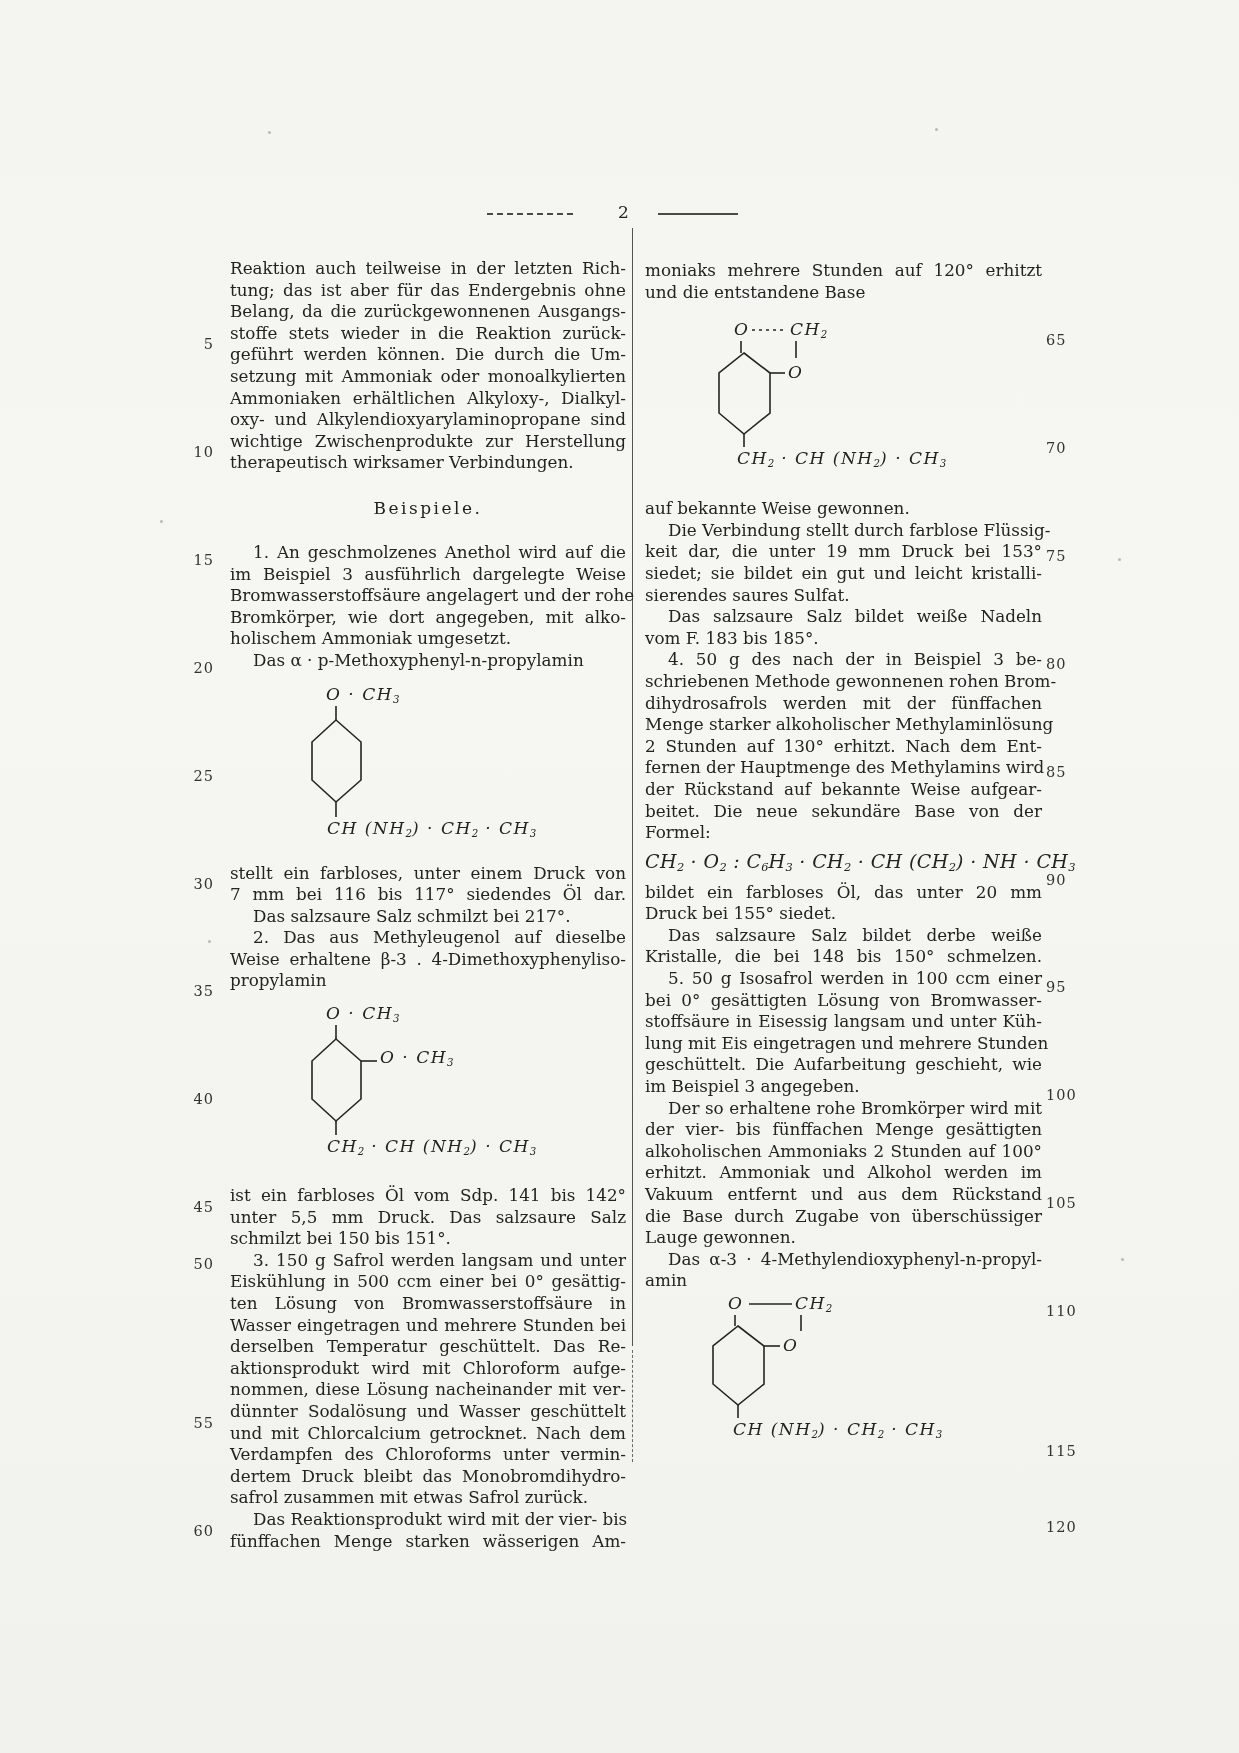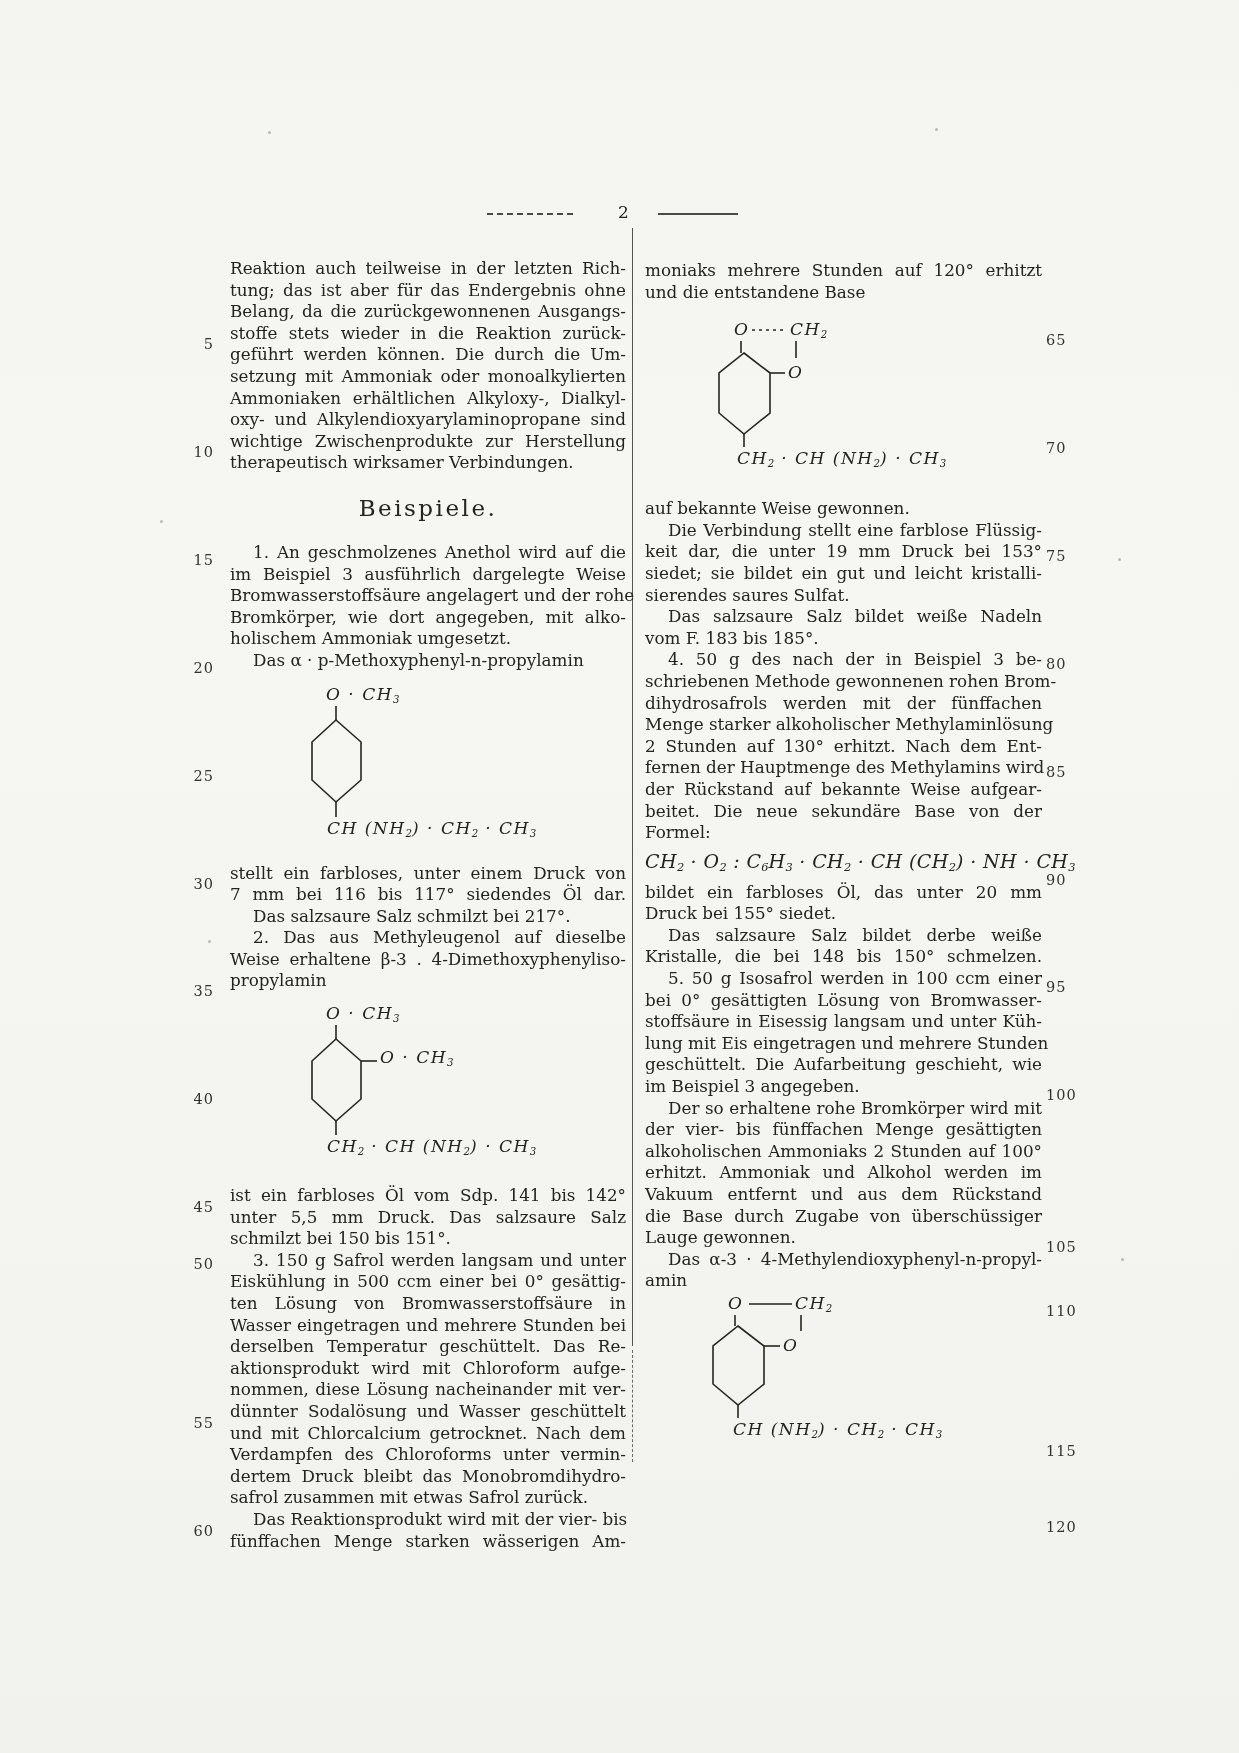--- a/index.html
+++ b/index.html
@@ -17,21 +17,21 @@
   
   .col{position:absolute;}
   #col-left{left:230px;top:258px;width:396px;}
   #col-right{left:645px;top:260px;width:397px;}
   .line{height:21.6px;line-height:21.6px;font-size:16.8px;overflow:visible;white-space:nowrap;
         text-align:justify;text-align-last:justify;}
   .line.endline{text-align-last:left;}
   .line.indent{padding-left:23px;}
   
   .heading-block{height:68px;display:flex;align-items:center;justify-content:center;}
-  .heading{font-size:23px;letter-spacing:2.5px;}
+  .heading{font-size:17px;letter-spacing:2.5px;}
   
   .struct{position:relative;}
   .ssvg{position:absolute;left:0;top:0;}
   .ssvg line,.ssvg polygon{stroke:#26261f;stroke-width:1.6;fill:none;}
   .chem{font-style:italic;font-family:"DejaVu Serif","Liberation Serif",serif;
         font-size:17px;letter-spacing:1.5px;white-space:nowrap;color:#232320;}
   .slabel{position:absolute;}
   .chem sub{font-size:0.6em;vertical-align:-0.3em;letter-spacing:0;}
   .formula-block{height:38px;position:relative;display:flex;align-items:center;}
   .formula{letter-spacing:0.4px;font-size:19px;}
@@ -71,21 +71,21 @@
     </div>
   <div id="margin-right">
       <div class="mnum" style="top: 330px;">65</div>
       <div class="mnum" style="top: 437.9px;">70</div>
       <div class="mnum" style="top: 545.8px;">75</div>
       <div class="mnum" style="top: 653.7px;">80</div>
       <div class="mnum" style="top: 761.6px;">85</div>
       <div class="mnum" style="top: 869.5px;">90</div>
       <div class="mnum" style="top: 977.4px;">95</div>
       <div class="mnum" style="top: 1085.3px;">100</div>
-      <div class="mnum" style="top: 1193.2px; margin-top: 44px;">105</div>
+      <div class="mnum" style="top: 1193.2px;">105</div>
       <div class="mnum" style="top: 1301.1px;">110</div>
       <div class="mnum" style="top: 1409px; margin-top: 32px;">115</div>
       <div class="mnum" style="top: 1516.9px;">120</div>
     </div>
 
   <div class="col" id="col-left">
     <div>
         <div class="line">Reaktion auch teilweise in der letzten Rich-</div>
         <div class="line">tung; das ist aber für das Endergebnis ohne</div>
         <div class="line">Belang, da die zurückgewonnenen Ausgangs-</div>
@@ -179,21 +179,21 @@
         <line x1="99" y1="131" x2="99" y2="144"></line>
       </svg>
       <div class="chem slabel" style="left:89px;top:16px;">O</div>
       <div class="chem slabel" style="left:145px;top:16px;">CH<sub>2</sub></div>
       <div class="chem slabel" style="left:143px;top:59px;">O</div>
       <div class="chem slabel" style="left:92px;top:145px;">CH<sub>2</sub> · CH (NH<sub>2</sub>) · CH<sub>3</sub></div>
     </div>
 
     <div>
         <div class="line endline">auf bekannte Weise gewonnen.</div>
-        <div class="line indent">Die Verbindung stellt eine farblose Flüssig-</div>
+        <div class="line indent">Die Verbindung stellt durch farblose Flüssig-</div>
         <div class="line">keit dar, die unter 19 mm Druck bei 153°</div>
         <div class="line">siedet; sie bildet ein gut und leicht kristalli-</div>
         <div class="line endline">sierendes saures Sulfat.</div>
         <div class="line indent">Das salzsaure Salz bildet weiße Nadeln</div>
         <div class="line endline">vom F. 183 bis 185°.</div>
         <div class="line indent">4.  50 g des nach der in Beispiel 3 be-</div>
         <div class="line">schriebenen Methode gewonnenen rohen Brom-</div>
         <div class="line">dihydrosafrols werden mit der fünffachen</div>
         <div class="line">Menge starker alkoholischer Methylaminlösung</div>
         <div class="line">2 Stunden auf 130° erhitzt.  Nach dem Ent-</div>

